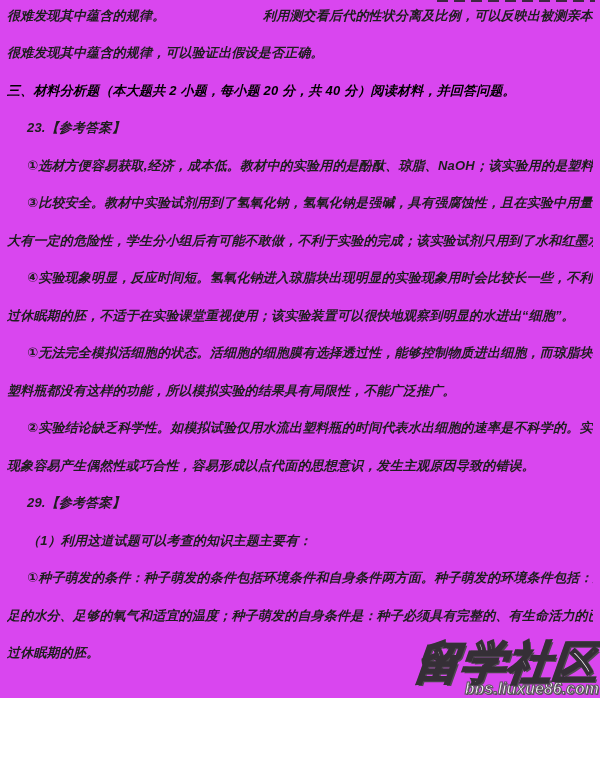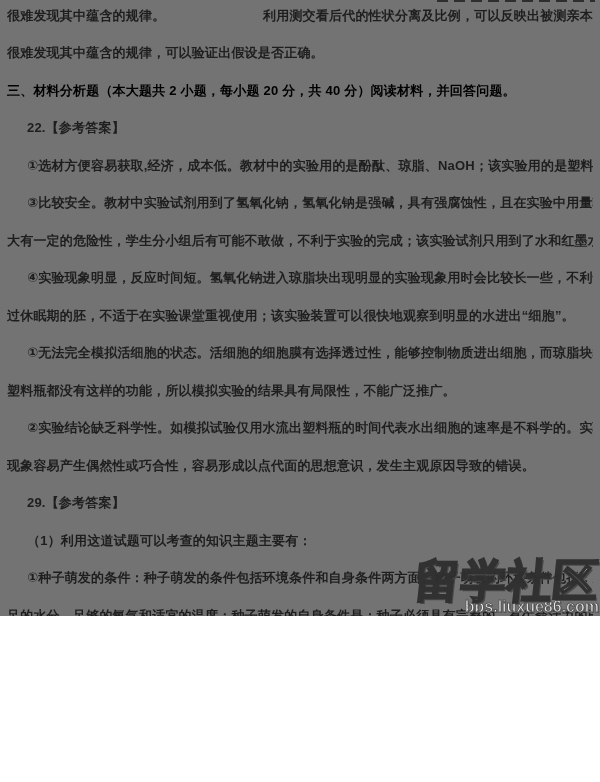--- a/index.html
+++ b/index.html
@@ -3,25 +3,26 @@
 <meta charset="utf-8">
 <style>
   html, body {
     margin: 0;
     padding: 0;
     background: #ffffff;
   }
   .page {
     position: relative;
     width: 600px;
-    height: 616px;
-    background: #737373;
+    height: 698px;
+    background: #d946ef;
     overflow: hidden;
     font-family: "Liberation Sans", "DejaVu Sans", sans-serif;
     color: #1e1e1e;
+    font-style: italic;
   }
   .doc {
     position: absolute;
     top: -3px;
     left: 0;
     width: 600px;
     padding: 0 7px;
     box-sizing: border-box;
   }
   .line {
@@ -93,21 +94,21 @@
 
     <div class="line split">
       <span>很难发现其中蕴含的规律。</span>
       <span>利用测交看后代的性状分离及比例，可以反映出被测亲本</span>
     </div>
 
     <div class="line flush">很难发现其中蕴含的规律，可以验证出假设是否正确。</div>
 
     <div class="line heading">三、材料分析题（本大题共 2 小题，每小题 20 分，共 40 分）阅读材料，并回答问题。</div>
 
-    <div class="line indent">22.【参考答案】</div>
+    <div class="line indent">23.【参考答案】</div>
 
 
     <div class="line indent">①选材方便容易获取,经济，成本低。教材中的实验用的是酚酞、琼脂、NaOH；该实验用的是塑料。</div>
 
 
     <div class="line indent">③比较安全。教材中实验试剂用到了氢氧化钠，氢氧化钠是强碱，具有强腐蚀性，且在实验中用量较</div>
 
     <div class="line flush">大有一定的危险性，学生分小组后有可能不敢做，不利于实验的完成；该实验试剂只用到了水和红墨水。</div>
 
     <div class="line indent">④实验现象明显，反应时间短。氢氧化钠进入琼脂块出现明显的实验现象用时会比较长一些，不利于</div>

